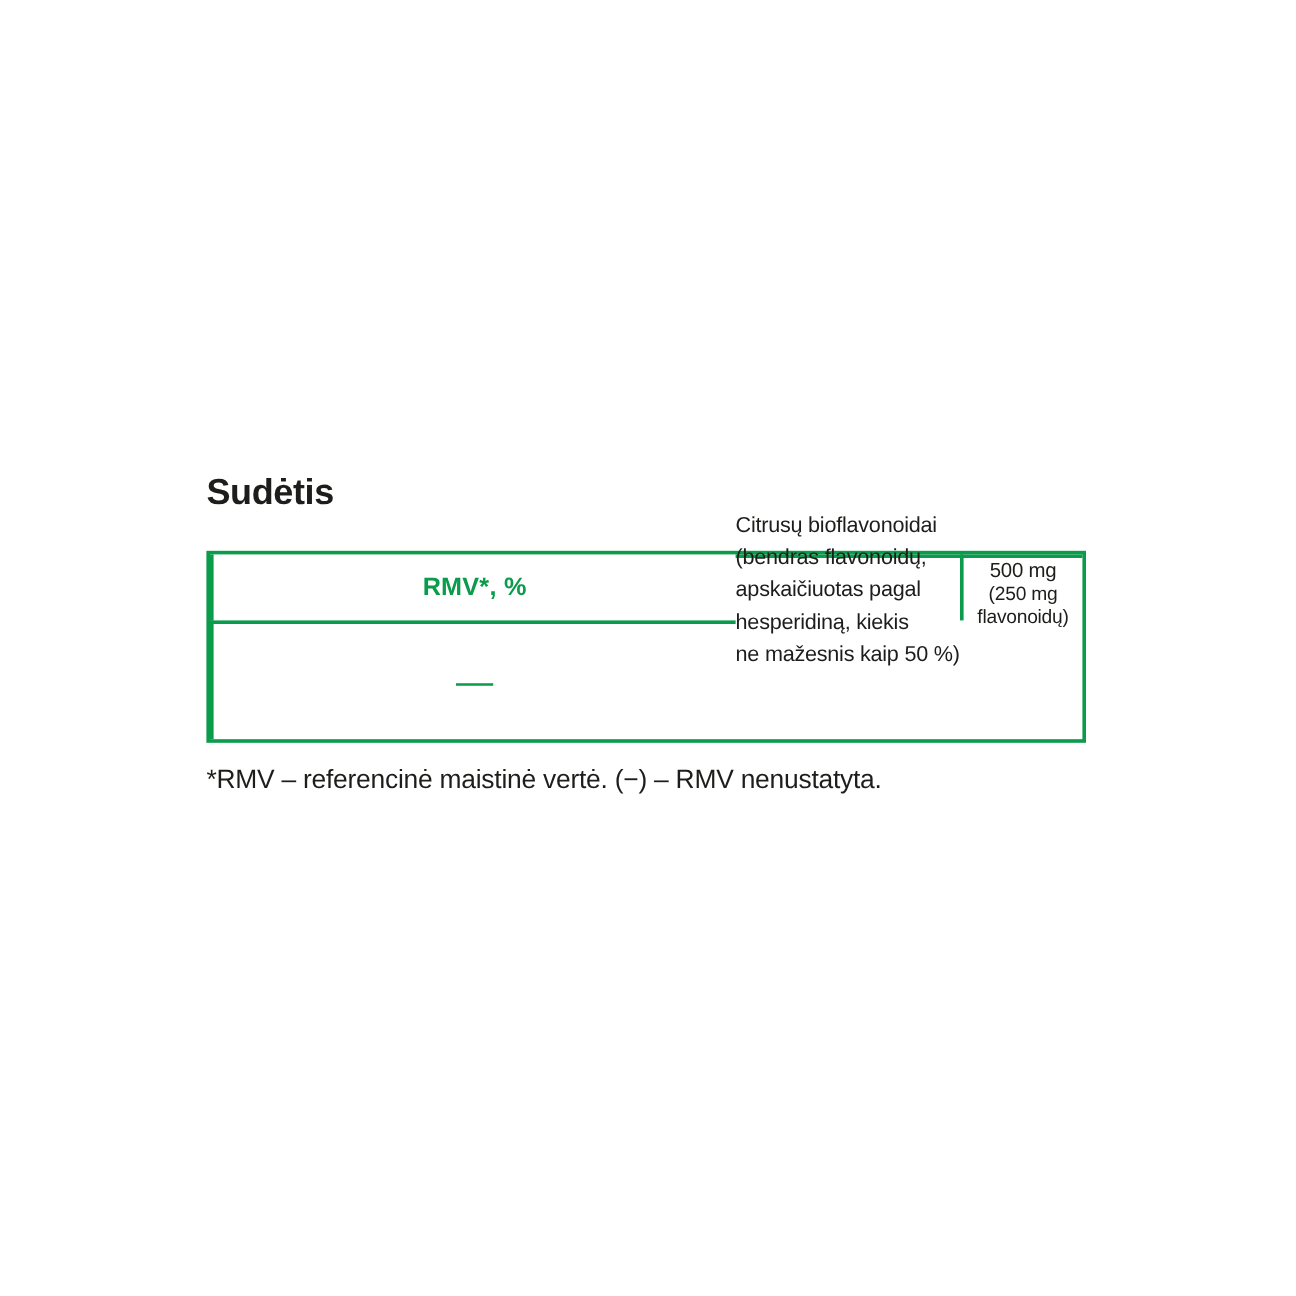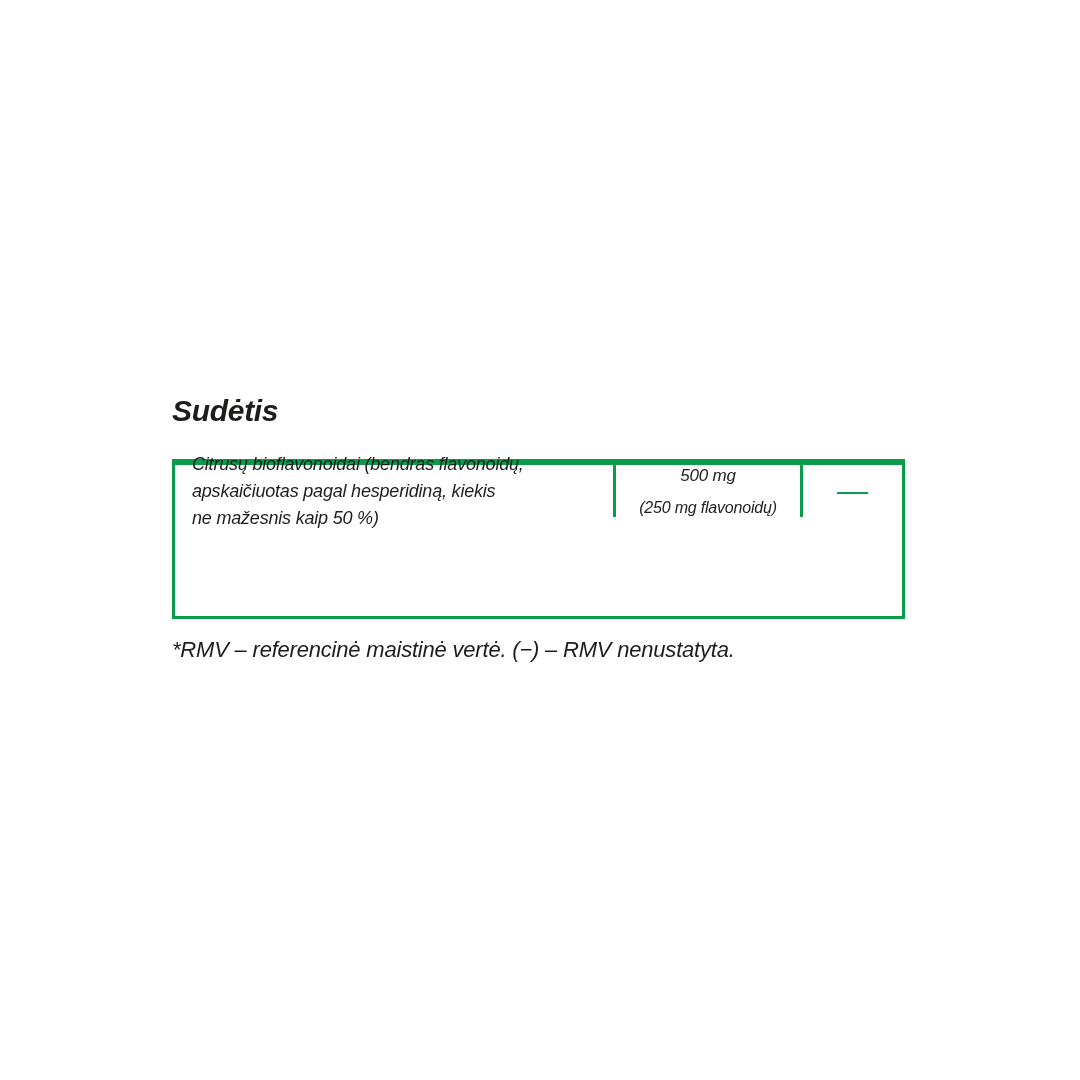--- a/index.html
+++ b/index.html
@@ -11,21 +11,20 @@
   html, body { background: #e8e8e8; }
   body { font-family: "Liberation Sans", "DejaVu Sans", sans-serif; }
 
   .canvas {
     position: relative;
     width: 1080px;
     height: 1080px;
     background: var(--bg);
     overflow: hidden;
     margin: 0 auto;
-    font-style: italic;
   }
 
   .title {
     position: absolute;
     left: 172px;
     top: 393px;
     font-size: 30px;
     line-height: 36px;
     font-weight: 700;
     letter-spacing: -0.3px;
@@ -51,21 +50,21 @@
     color: var(--green);
     font-weight: 700;
     font-size: 21px;
     letter-spacing: 0.2px;
     white-space: nowrap;
   }
   .th-left { justify-content: flex-start; padding-left: 17px; }
   .th-center { justify-content: center; }
 
   .td-ingredient {
-    padding-left: 17px;
+    padding-left: 0;
     color: var(--text);
     font-size: 18px;
     line-height: 27px;
     letter-spacing: -0.2px;
     white-space: pre-line;
   }
 
   .td-amount {
     flex-direction: column;
     justify-content: space-between;
@@ -96,20 +95,21 @@
 </style>
 </head>
 <body>
 
 <div class="canvas">
 
   <h1 class="title">Sudėtis</h1>
 
   <div class="comp-table">
 
+    <div class="cell th th-center col-sep">RMV*, %</div>
 
     <div class="cell td-ingredient row-sep">
       <span>Citrusų bioflavonoidai (bendras flavonoidų,
 apskaičiuotas pagal hesperidiną, kiekis
 ne mažesnis kaip 50 %)</span>
     </div>
 
     <div class="cell td-amount col-sep row-sep">
       <span class="amount-main">500 mg</span>
       <span class="amount-detail">(250 mg flavonoidų)</span>

